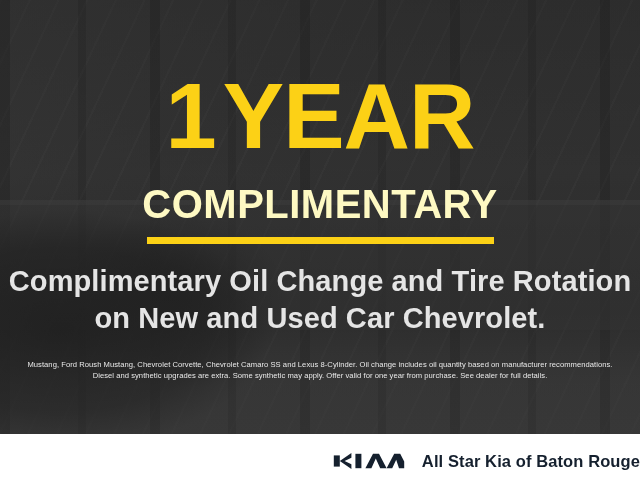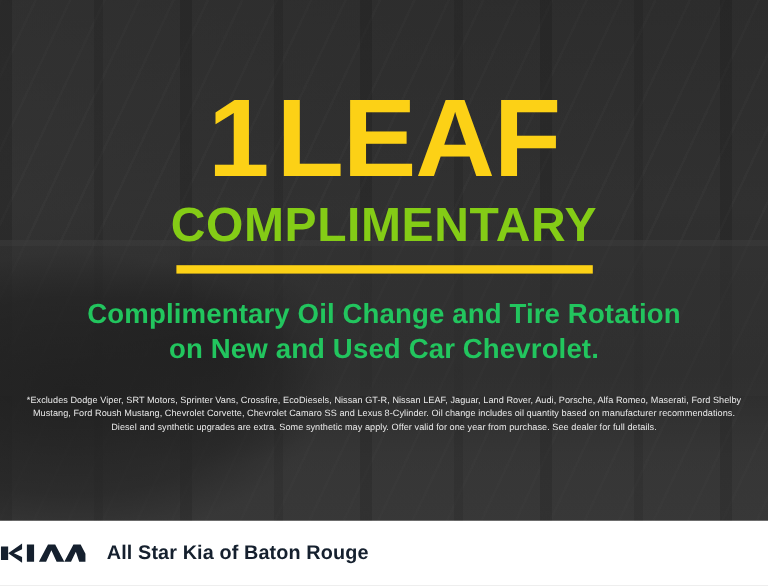--- a/index.html
+++ b/index.html
@@ -78,45 +78,45 @@
     line-height:0.92;
     font-weight:700;
     letter-spacing:-1px;
     color:#fcd116;
     white-space:nowrap;
   }
   .headline-main .sp { letter-spacing:6px; }
 
   
   .headline-sub {
-    margin-top:8px;
+    margin-top:24px;
     font-size:40px;
     line-height:1.06;
     font-weight:700;
     letter-spacing:0.5px;
-    color:#84cc16;
+    color:#fef9c3;
     white-space:nowrap;
   }
   .headline-sub .line2 { display:block; }
 
   
   .divider {
     margin-top:12px;
     width:347px;
     height:7px;
     background:#fcd116;
   }
 
   
   .offer {
     margin-top:19px;
-    font-size:23px;
+    font-size:29px;
     line-height:1.28;
     font-weight:700;
-    color:#22c55e;
+    color:#e5e5e5;
     letter-spacing:0.1px;
     white-space:nowrap;
   }
   .offer .line2 { display:block; }
 
   
   .disclaimer {
     margin-top:22px;
     width:614px;
     font-size:7.6px;
@@ -127,21 +127,21 @@
   .disclaimer p { margin:0; }
 
   
   .logo-bar {
     position:absolute;
     left:0; top:434px;
     width:640px; height:54px;
     background:#ffffff;
     display:flex;
     align-items:center;
-    justify-content:flex-start;
+    justify-content:flex-end;
     gap:17px;
   }
   .kia-logo { display:block; }
   .dealer-name {
     font-size:16.5px;
     font-weight:700;
     color:#15202e;
     letter-spacing:0.1px;
     white-space:nowrap;
   }
@@ -151,36 +151,35 @@
 
 <div id="ad-banner">
 
   <div class="hero">
     <div class="hero-photo"></div>
     <div class="hero-scrim"></div>
 
     <div class="hero-content">
 
       <div class="headline-main">
-        <span class="sp">1</span><span>LEAF</span>
+        <span class="sp">1</span><span>YEAR</span>
       </div>
 
       <div class="headline-sub">
         <span>COMPLIMENTARY</span>
       </div>
 
       <div class="divider"></div>
 
       <div class="offer">
         <span>Complimentary Oil Change and Tire Rotation</span>
         <span class="line2">on New and Used Car Chevrolet.</span>
       </div>
 
       <div class="disclaimer">
-        <p>*Excludes Dodge Viper, SRT Motors, Sprinter Vans, Crossfire, EcoDiesels, Nissan GT-R, Nissan LEAF, Jaguar, Land Rover, Audi, Porsche, Alfa Romeo, Maserati, Ford Shelby</p>
         <p>Mustang, Ford Roush Mustang, Chevrolet Corvette, Chevrolet Camaro SS and Lexus 8-Cylinder. Oil change includes oil quantity based on manufacturer recommendations.</p>
         <p>Diesel and synthetic upgrades are extra. Some synthetic may apply. Offer valid for one year from purchase. See dealer for full details.</p>
       </div>
 
     </div>
   </div>
 
   <div class="logo-bar">
     <svg class="kia-logo" width="72" height="20" viewBox="0 0 360 100" aria-hidden="true">
       <g fill="#15202E">

